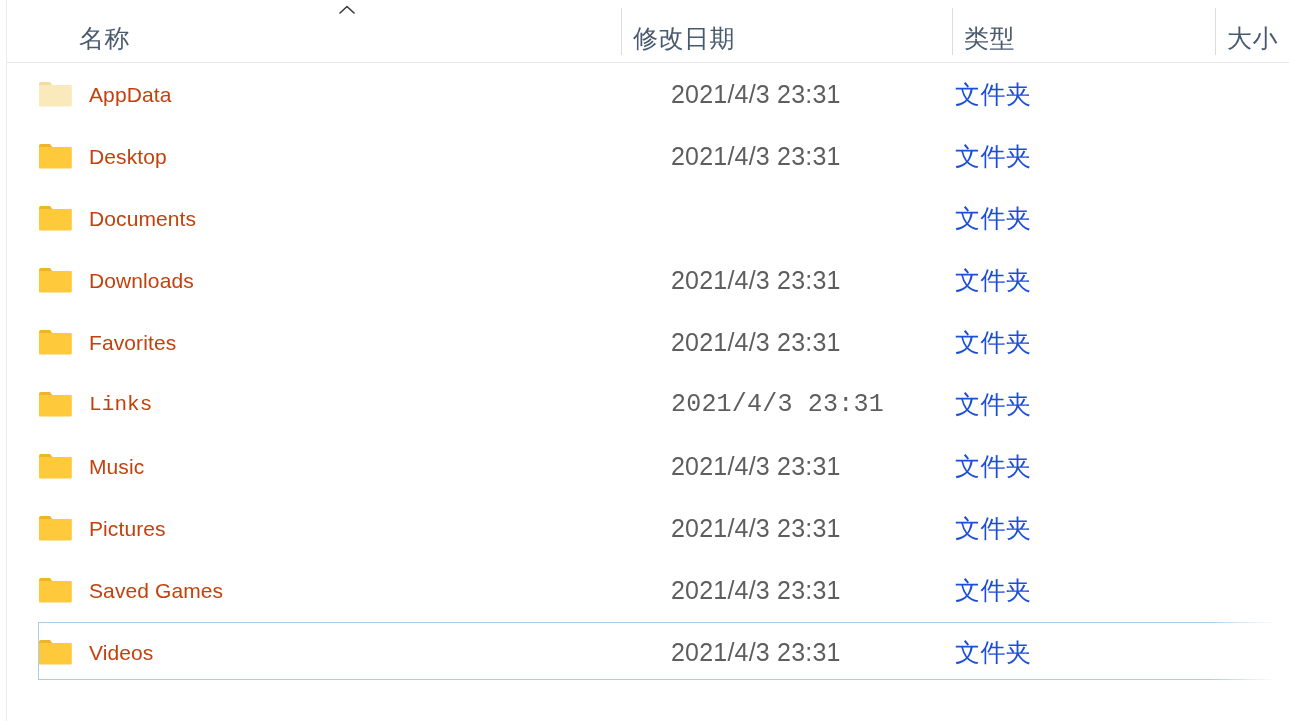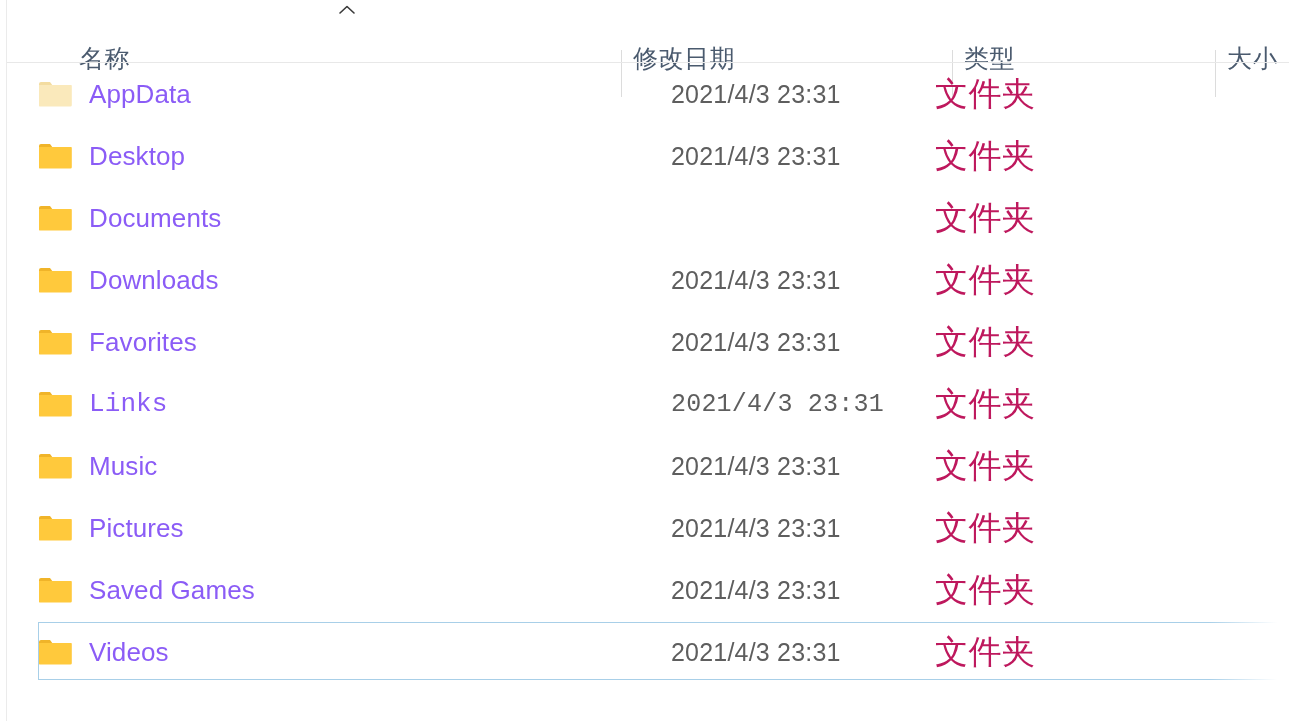--- a/index.html
+++ b/index.html
@@ -47,27 +47,26 @@
     left: 0;
     width: 1282px;
     height: 1px;
     background: #e8e8e8;
   }
   .col-cell {
     position: absolute;
     top: 0;
     height: 55px;
     display: flex;
-    align-items: flex-start;
+    align-items: flex-end;
     color: #4a5a6e;
     font-size: 25px;
     font-weight: 400;
     white-space: nowrap;
     letter-spacing: 0.5px;
-    margin-top: 42px;
   }
   .col-cell .col-vline {
     position: absolute;
     left: 0;
     top: 8px;
     width: 1px;
     height: 47px;
     background: #dcdcdc;
   }
   .col-label {
@@ -114,37 +113,37 @@
     top: 0;
     height: 62px;
     display: flex;
     align-items: center;
     white-space: nowrap;
     overflow: hidden;
   }
   .cell-name {
     left: 31px;
     width: 576px;
-    font-size: 26px;
-    color: #8b5cf6;
+    font-size: 21px;
+    color: #c2410c;
     letter-spacing: 0.1px;
   }
   .cell-date {
     left: 626px;
     width: 320px;
     font-size: 25px;
     color: #5e5e5e;
     letter-spacing: 0.2px;
     margin-left: 38px;
   }
   .cell-type {
-    left: 928px;
+    left: 948px;
     width: 256px;
-    font-size: 33px;
-    color: #be185d;
+    font-size: 25px;
+    color: #1d4ed8;
     letter-spacing: 0.5px;
   }
   .cell-size {
     left: 1210px;
     width: 72px;
     font-size: 25px;
     color: #5e5e5e;
     justify-content: flex-end;
     padding-right: 14px;
     box-sizing: border-box;

